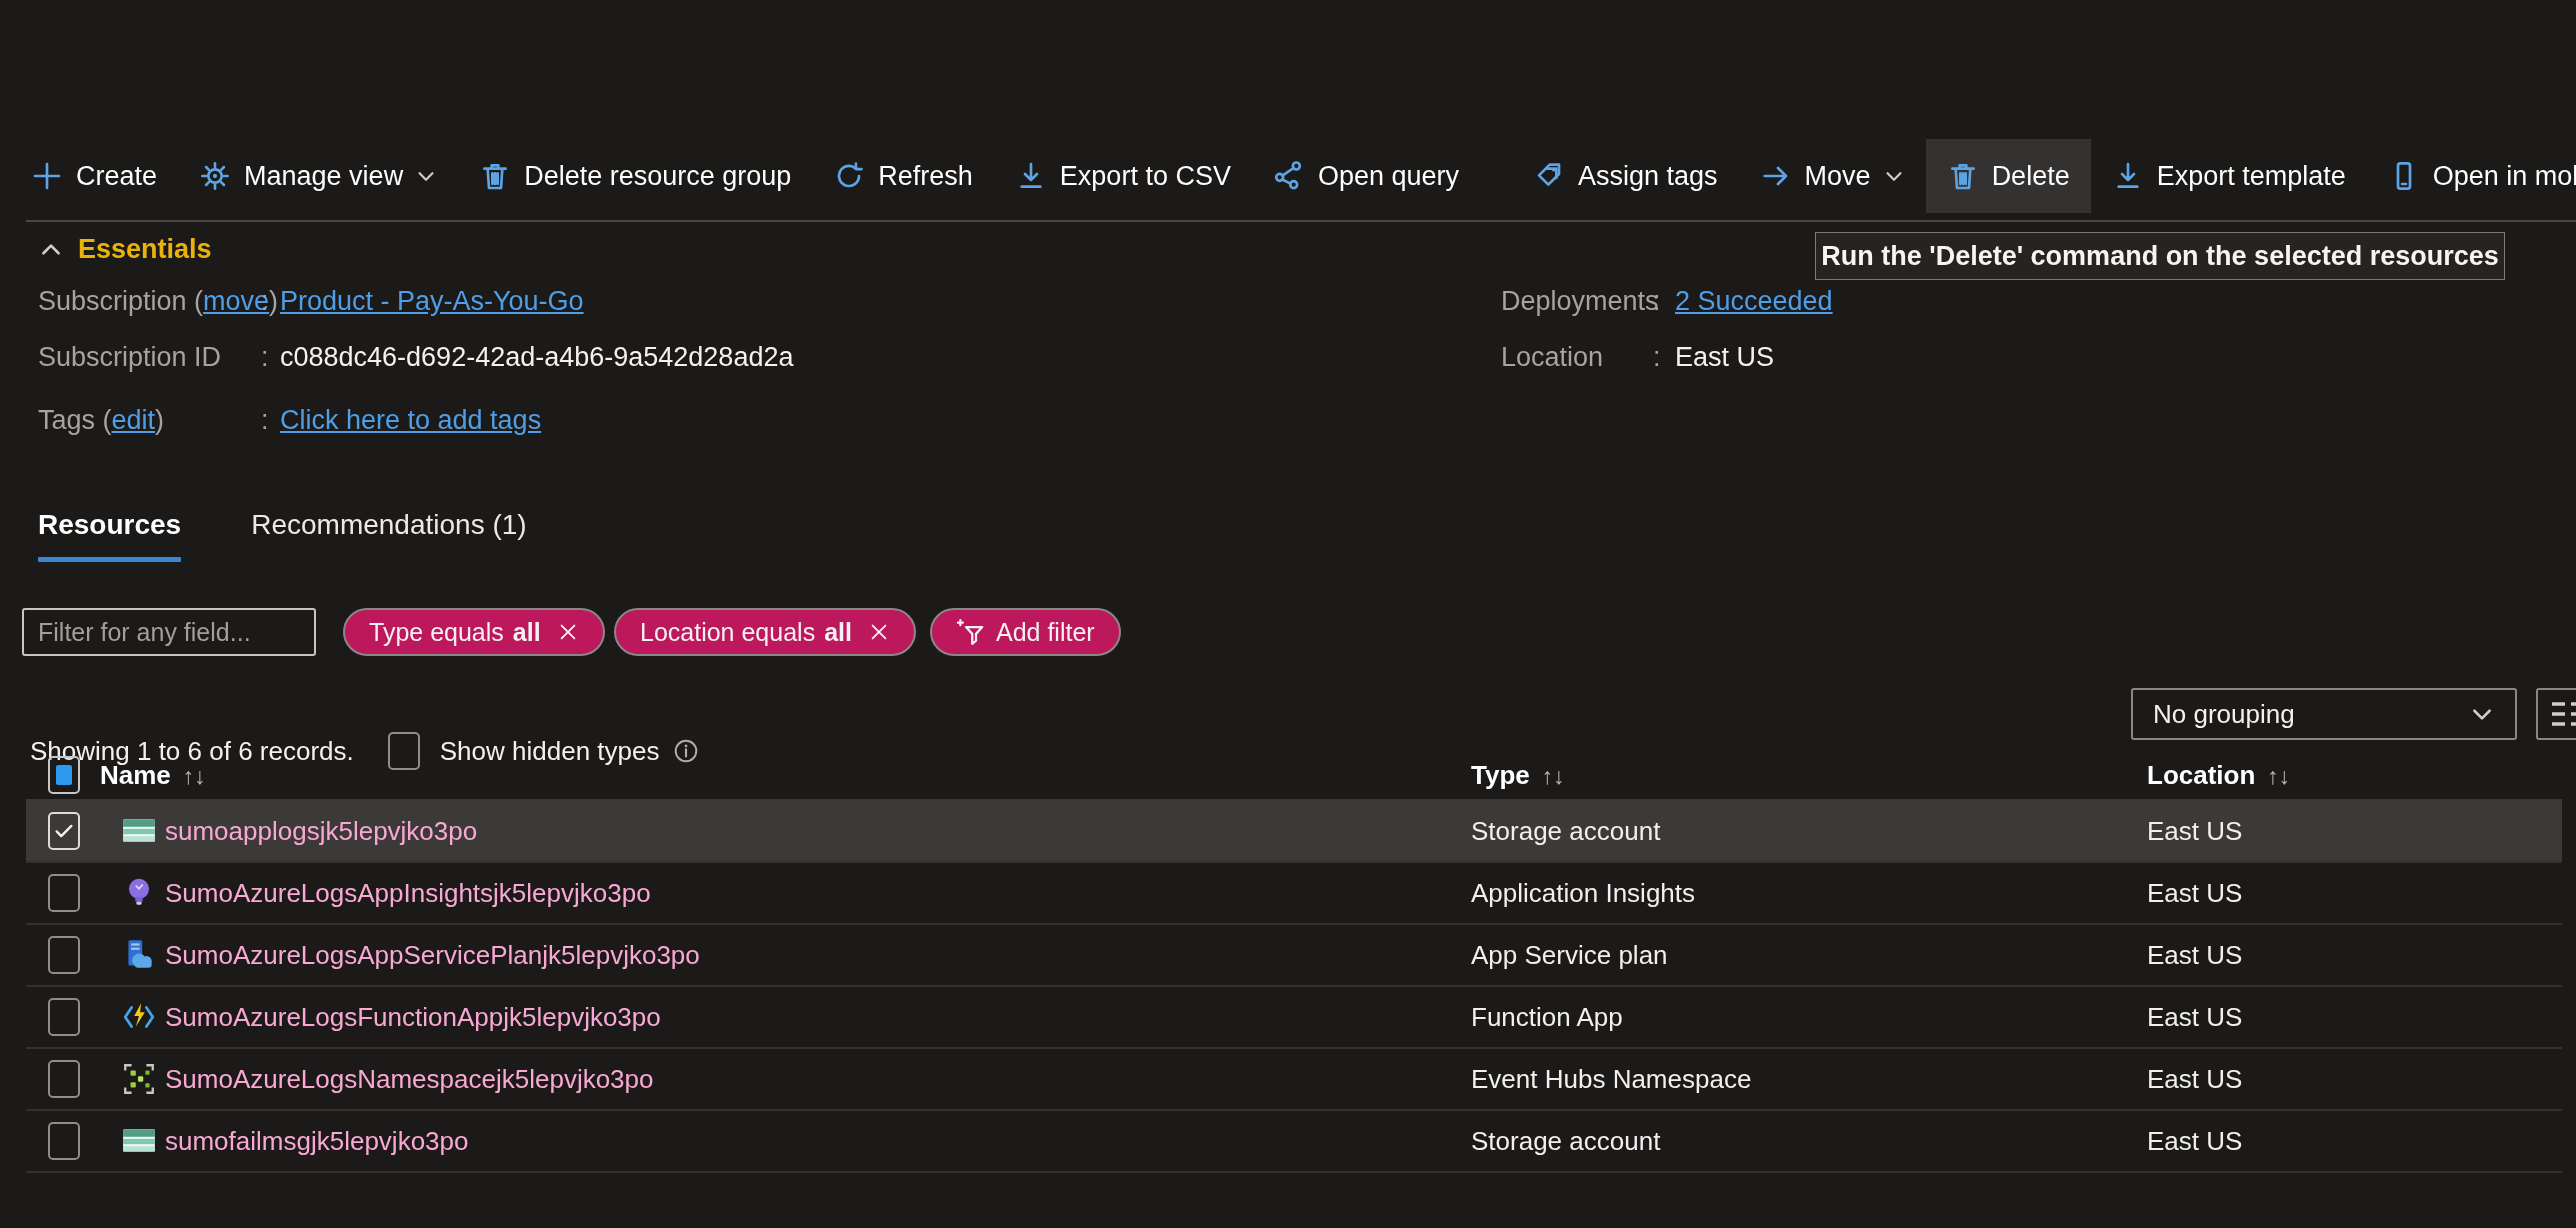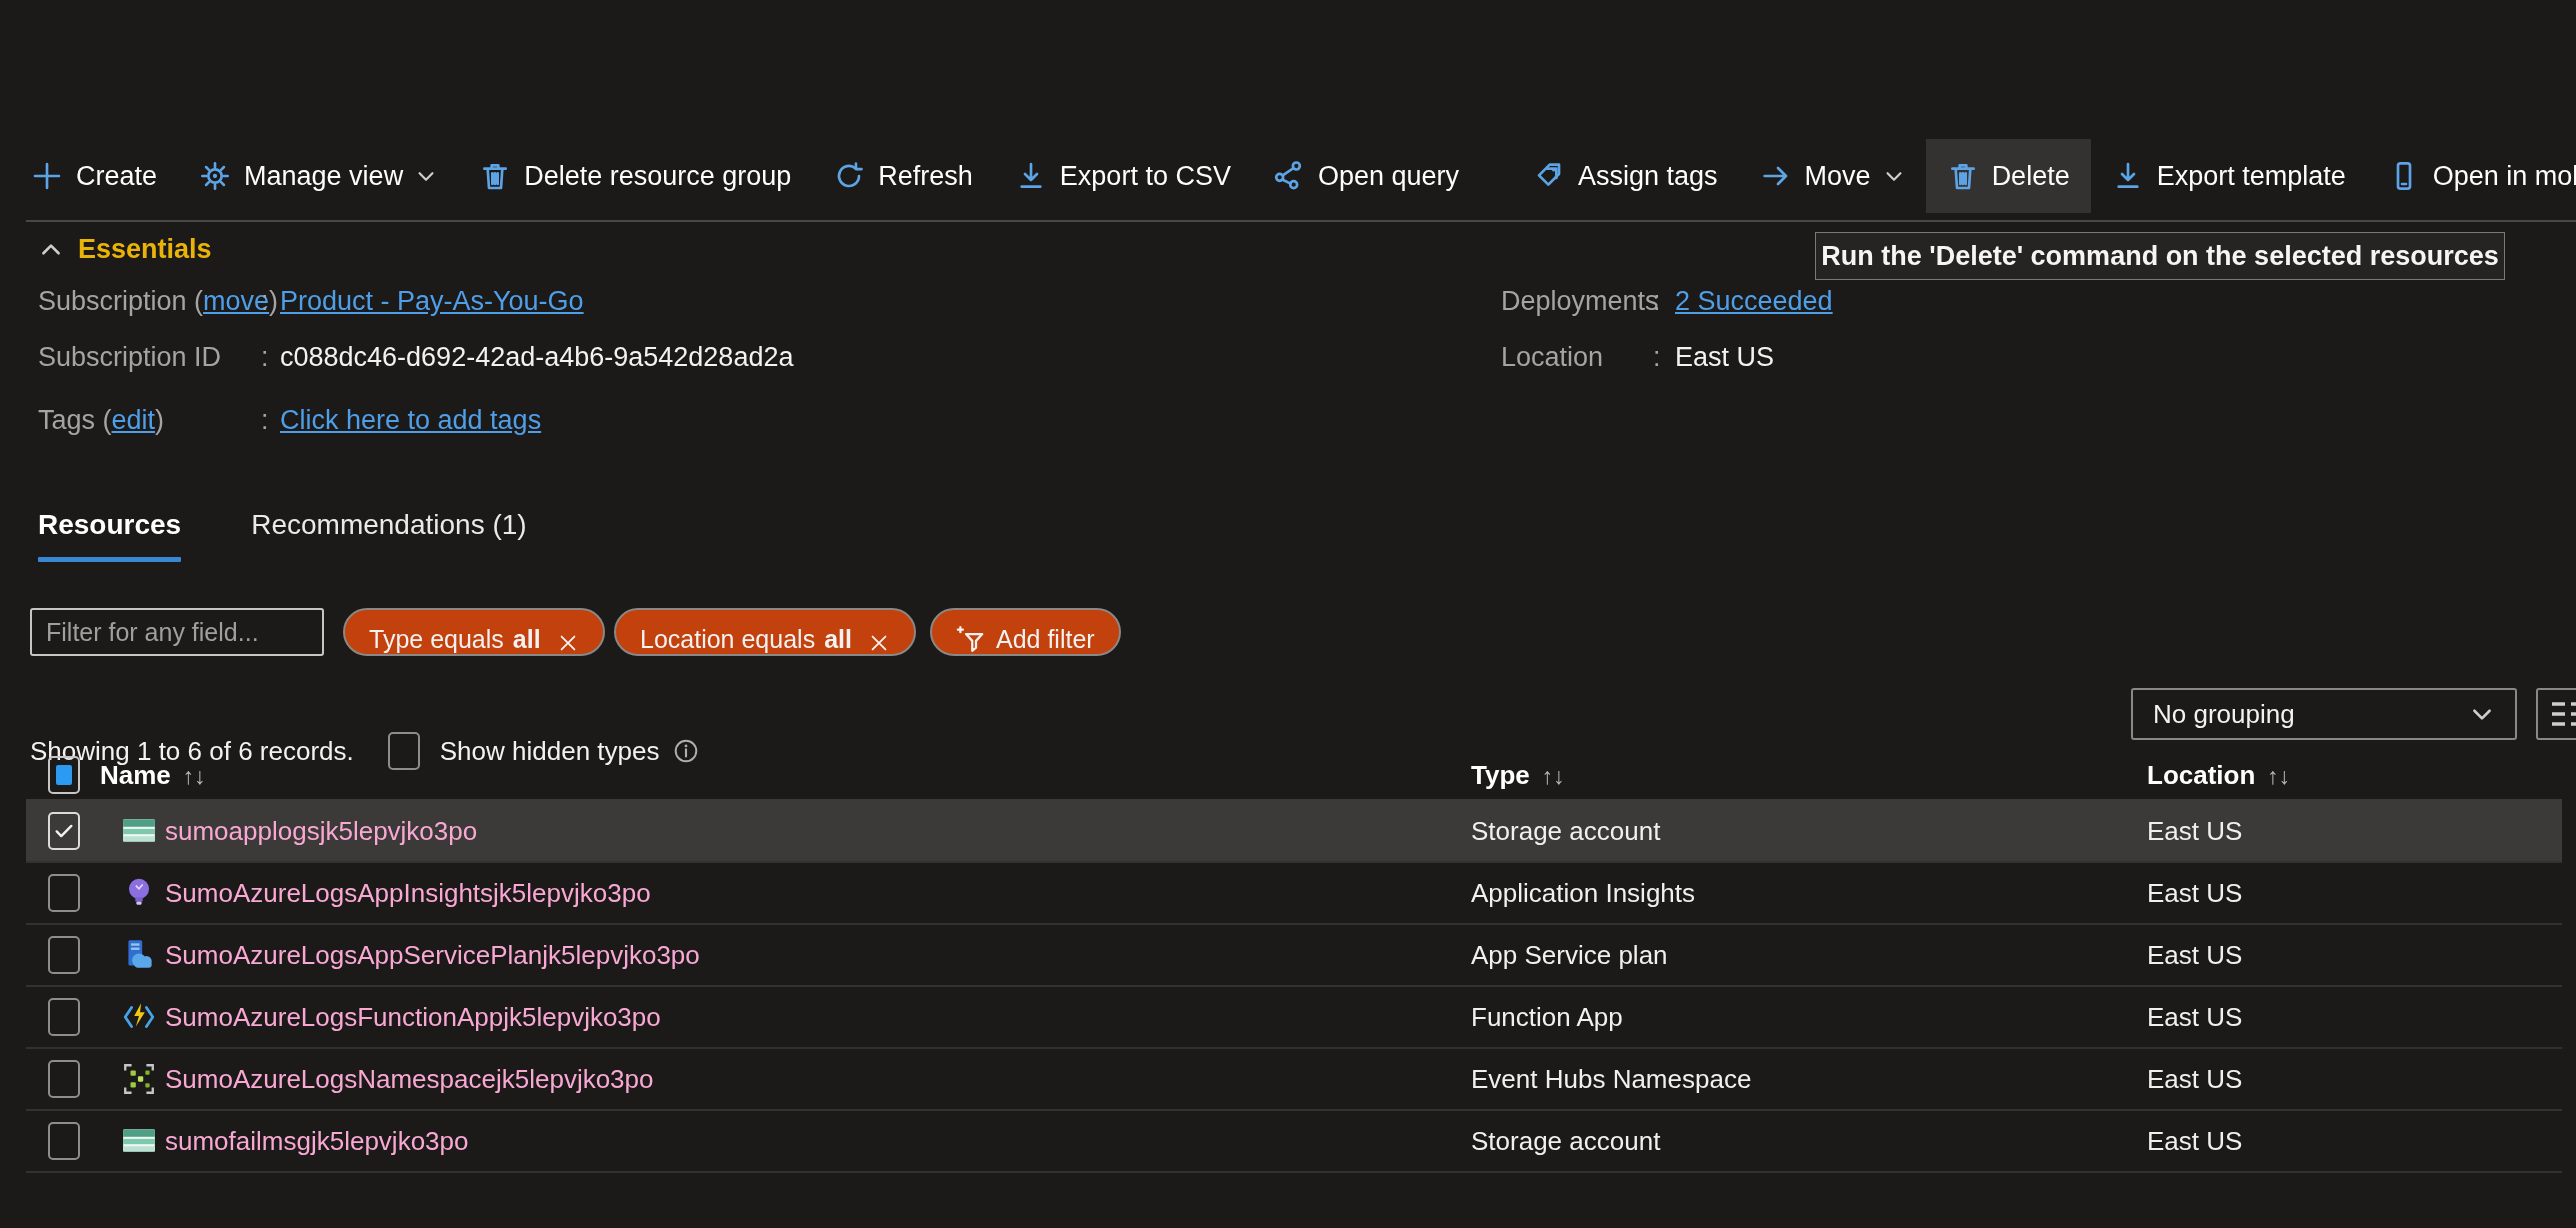--- a/index.html
+++ b/index.html
@@ -32,23 +32,23 @@
   a.bluelink{ color:#4f9ee8; text-decoration:underline; cursor:pointer; }
 
   
   .tabs{ position:absolute; top:509px; left:38px; display:flex; gap:70px; }
   .tab{ font-size:28px; cursor:pointer; }
   .tab .t-lbl{ color:#eceae8; }
   .tab.active .t-lbl{ font-weight:700; color:#ffffff; }
   .tab-underline{ height:5px; background:#3a86d2; margin-top:16px; border-radius:1px; }
 
   
-  .filter-input{ position:absolute; left:30px; top:608px; width:294px; height:48px; background:#1b1a19; border:2px solid #c8c6c4; border-radius:3px; color:#f3f2f1; font-size:25px; padding:0 14px; font-family:inherit; }
+  .filter-input{ position:absolute; left:22px; top:608px; width:294px; height:48px; background:#1b1a19; border:2px solid #c8c6c4; border-radius:3px; color:#f3f2f1; font-size:25px; padding:0 14px; font-family:inherit; }
   .filter-input::placeholder{ color:#a19f9d; }
-  .pill{ position:absolute; top:608px; height:48px; border:2px solid #8a8886; border-radius:24px; background:#c2410c; display:flex; align-items:flex-end; padding:0 24px; font-size:25px; color:#f3f2f1; cursor:pointer; white-space:nowrap; }
+  .pill{ position:absolute; top:608px; height:48px; border:2px solid #8a8886; border-radius:24px; background:#be185d; display:flex; align-items:center; padding:16px 24px; font-size:25px; color:#f3f2f1; cursor:pointer; white-space:nowrap; }
   .pill b{ margin-left:9px; }
   .pill .x{ width:22px; height:22px; margin-left:16px; }
   .pill .fico{ width:30px; height:30px; margin-right:10px; }
 
   
   .records{ position:absolute; top:732px; left:30px; display:flex; align-items:center; font-size:26px; color:#f3f2f1; }
   .cbox{ width:32px; height:38px; border:2px solid #8f8d8b; border-radius:5px; background:transparent; display:flex; align-items:center; justify-content:center; }
   .records .cbox{ margin:0 20px 0 34px; }
   .info-ico{ width:26px; height:26px; margin-left:14px; }
   .grouping{ position:absolute; left:2131px; top:688px; width:386px; height:52px; border:2px solid #8a8886; border-radius:3px; display:flex; align-items:center; padding:0 20px; font-size:26px; color:#f3f2f1; cursor:pointer; }

